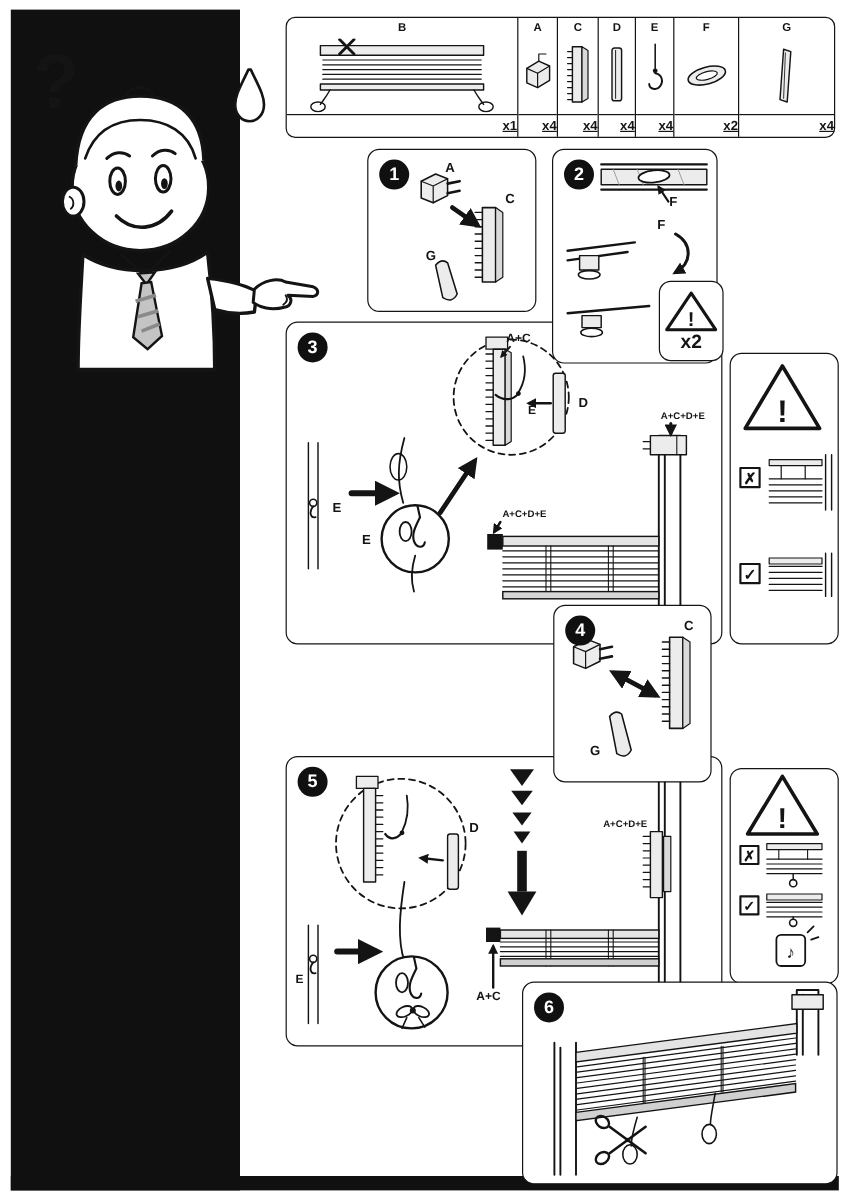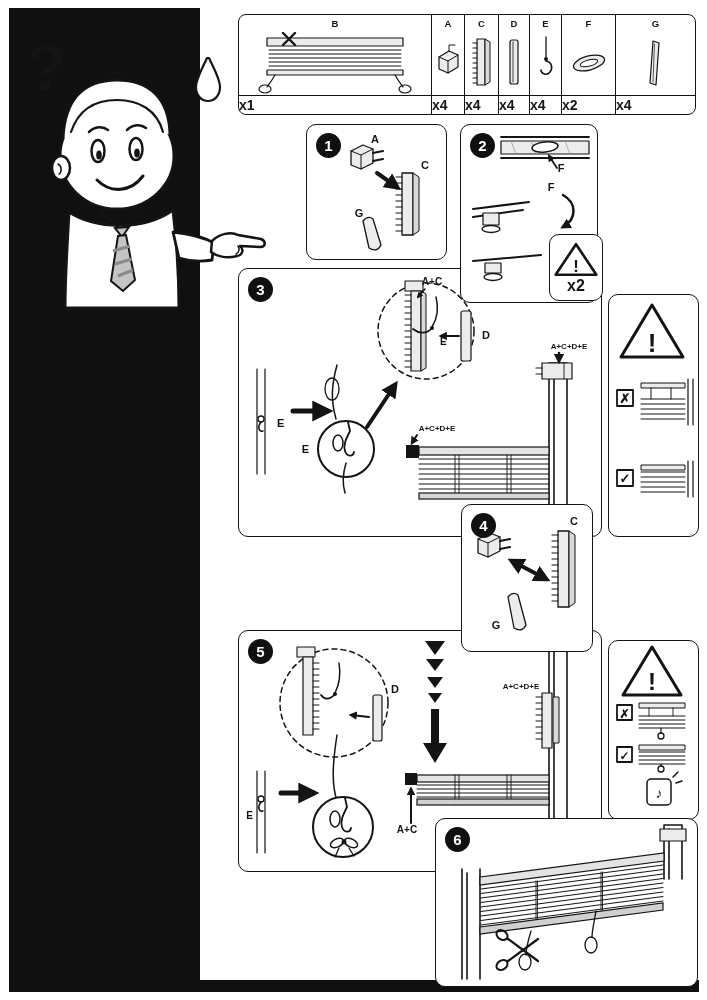--- a/index.html
+++ b/index.html
@@ -21,22 +21,22 @@
   .part{fill:#ececec;stroke:#141414;stroke-linejoin:round;}
   .part2{fill:#d9d9d9;stroke:#141414;stroke-linejoin:round;}
   .wh{fill:#fff;stroke:#141414;stroke-linejoin:round;}
   
   .parts-box{position:absolute;left:238px;top:14px;width:458px;height:101px;border:1.6px solid #141414;
              border-radius:8px;background:#fff;display:flex;z-index:2;box-sizing:border-box;}
   .parts-cell{display:flex;flex-direction:column;box-sizing:border-box;flex:none;}
   .parts-cell + .parts-cell{border-left:1.5px solid #141414;}
   .parts-letter{height:13px;padding-top:3px;font-size:9.5px;font-weight:600;text-align:center;}
   .parts-art{flex:1;display:flex;align-items:center;justify-content:center;overflow:hidden;}
-  .parts-count{height:18px;line-height:18px;border-top:1.5px solid #141414;font-size:14px;
-               font-weight:bold;text-align:left;}
+  .parts-count{height:18px;line-height:18px;border-top:1.5px solid #141414;font-size:11px;
+               font-weight:bold;text-align:right;text-decoration:underline;}
   .x2-badge{position:absolute;left:549px;top:234px;width:54px;height:67px;border:1.6px solid #141414;
             border-radius:10px;background:#fff;z-index:4;text-align:center;box-sizing:border-box;}
   .x2-text{font-size:16px;font-weight:bold;margin-top:-3px;}
 </style>
 </head>
 <body>
 
 <div class="sheet">
 
   <svg width="0" height="0" style="position:absolute">

